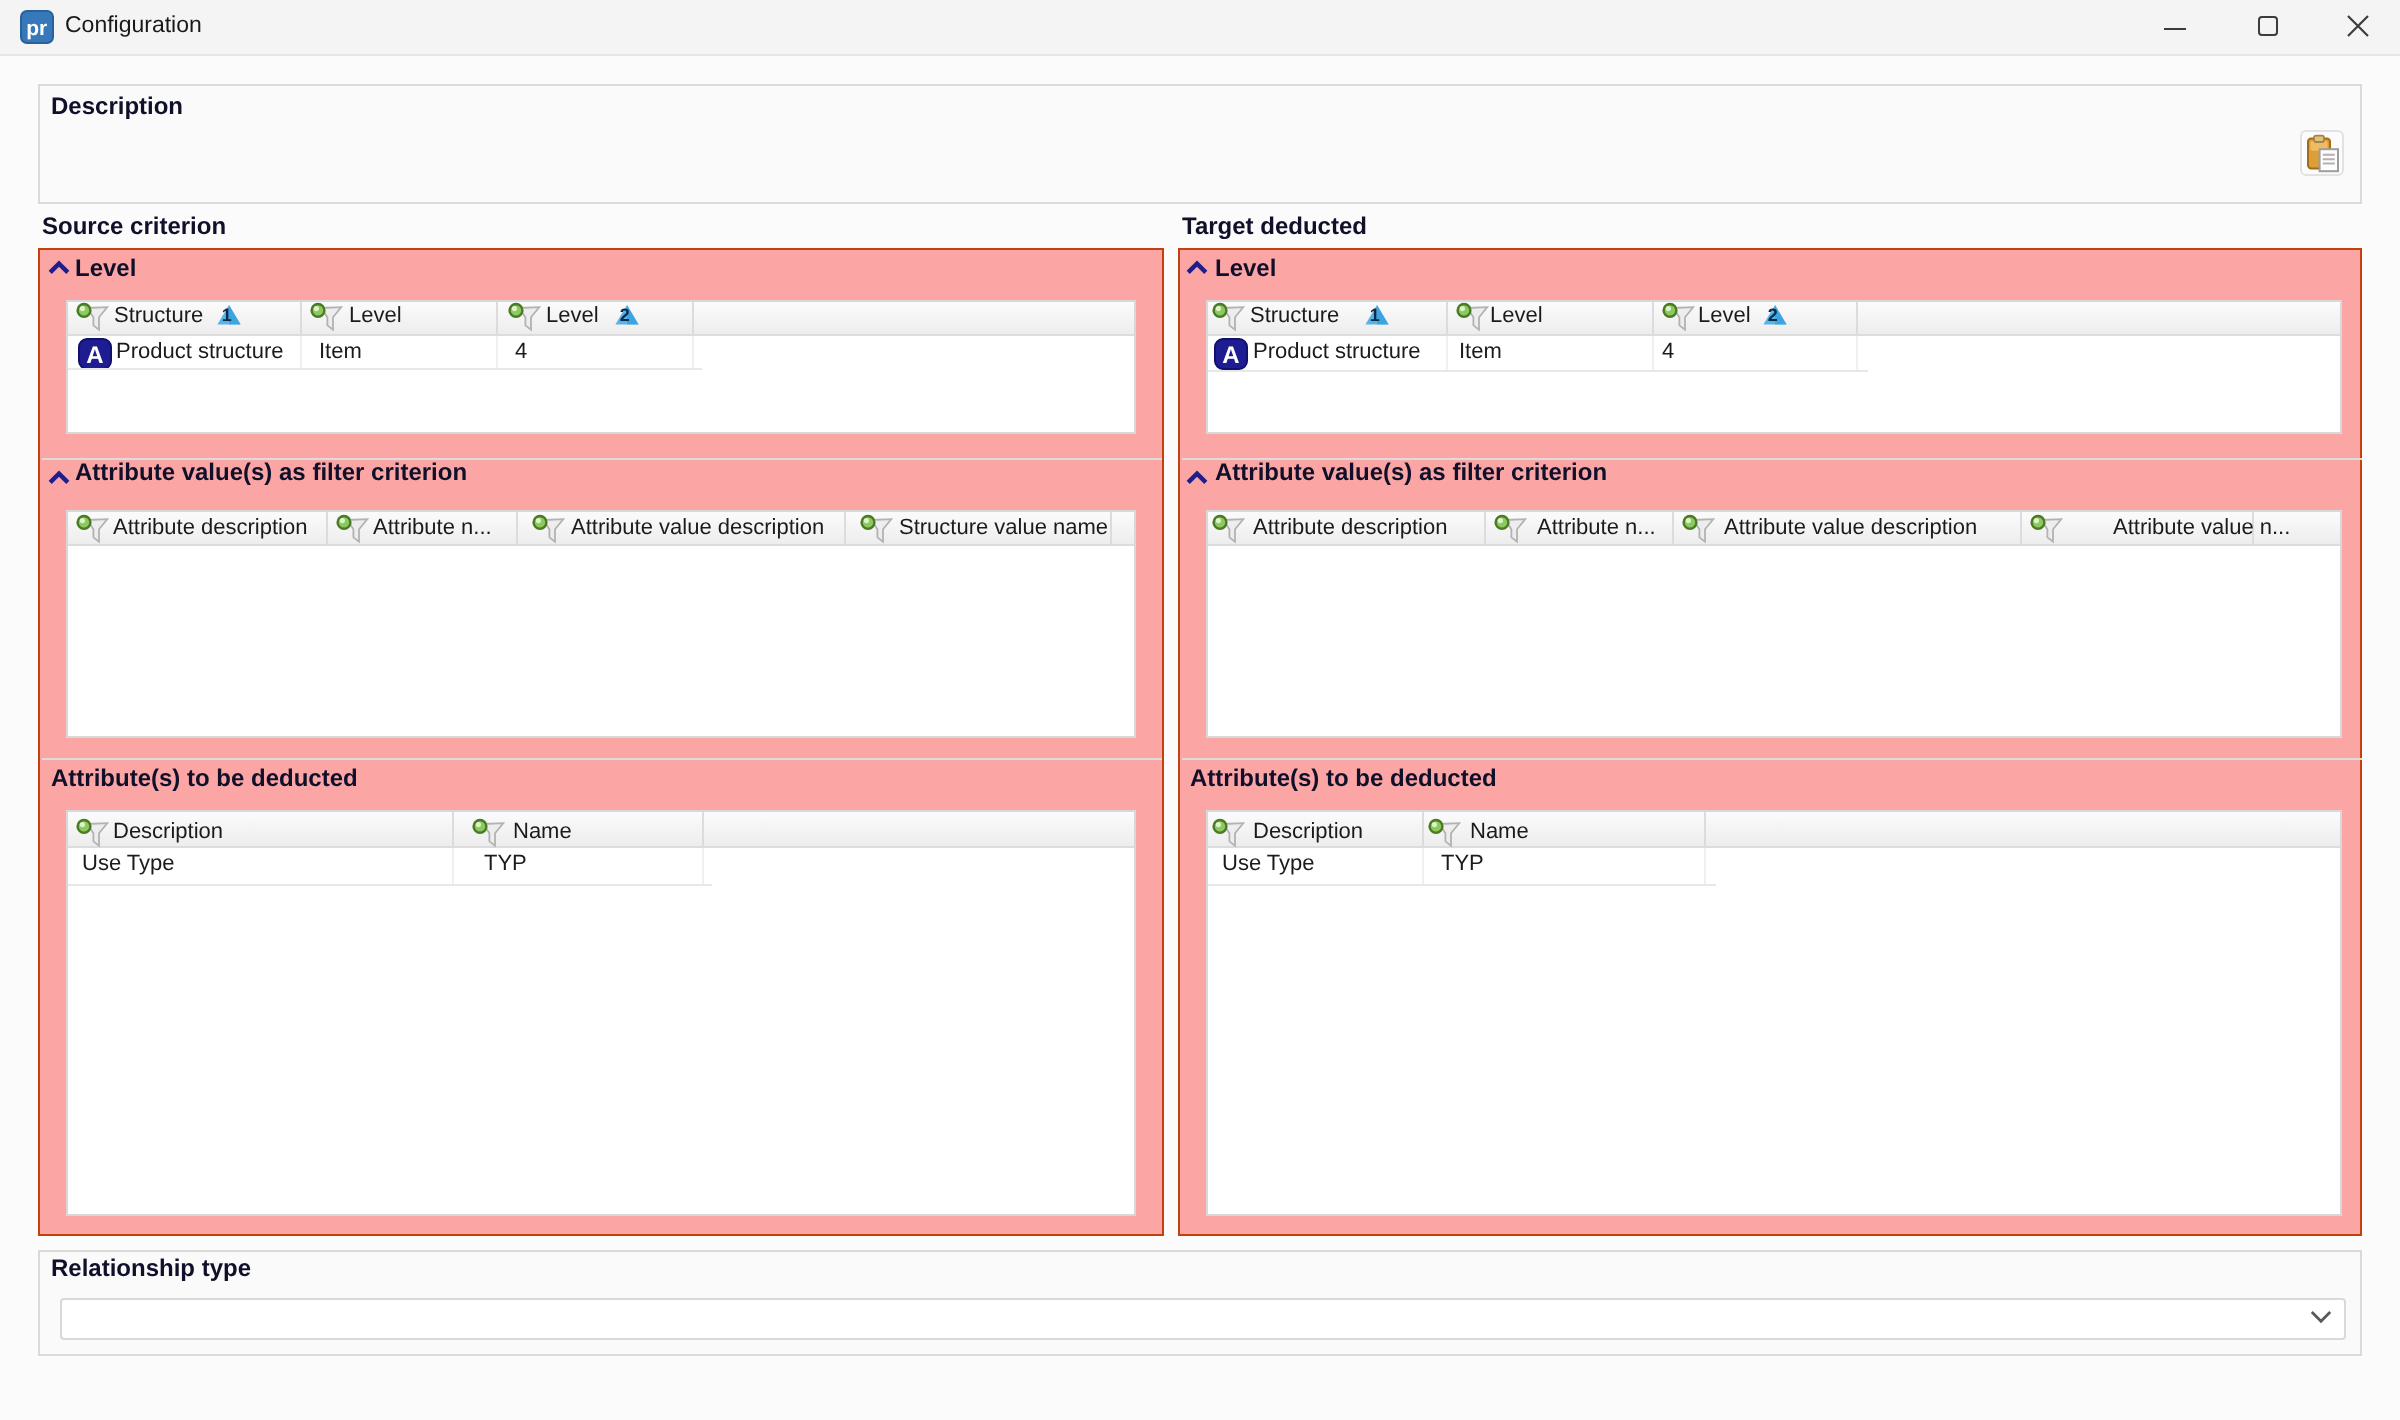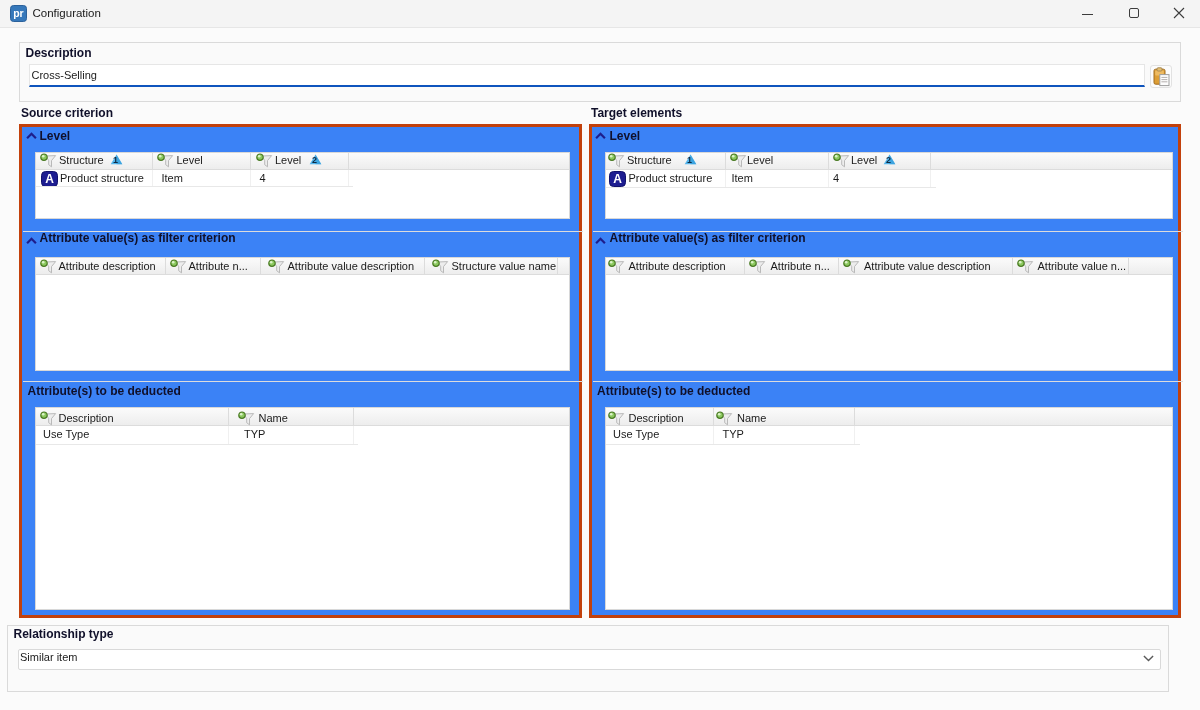--- a/index.html
+++ b/index.html
@@ -1,55 +1,52 @@
 <!DOCTYPE html>
 <html><head><meta charset="utf-8"><style>
 *{margin:0;padding:0;box-sizing:border-box}
 html,body{width:1200px;height:710px;overflow:hidden}
 body{font-family:"Liberation Sans",sans-serif;background:#fbfbfb;position:relative}
 .abs{position:absolute}
 .t{font-size:11px;color:#1b1b1b;line-height:13px;white-space:nowrap}
 .b{font-size:12px;font-weight:bold;color:#10102a;line-height:14px;white-space:nowrap}
 .box{position:absolute;border:1px solid #dadada;background:#fafafa}
-.panel{position:absolute;border:3px solid #c2410c;background:#3b82f6}
+.panel{position:absolute;border:1px solid #c2410c;background:#fca5a5}
 .tbl{position:absolute;background:#fff;border:1px solid #d8d8d8}
 .thead{position:absolute;left:0;top:0;right:0;background:linear-gradient(#fbfbfb,#ededed);border-bottom:1px solid #dcdcdc}
 </style></head><body>
 
 <div class="abs" style="left:0;top:0;width:1200px;height:28px;background:#f4f4f4;border-bottom:1px solid #e6e6e6">
 <svg class="abs" style="left:10px;top:5px" width="17" height="17" viewBox="0 0 17 17">
 <rect x="0.5" y="0.5" width="16" height="16" rx="3" fill="#3678ba" stroke="#2b619b"></rect>
 <text x="8.4" y="12.3" font-family="Liberation Sans, sans-serif" font-size="10.5" font-weight="bold" fill="#fff" text-anchor="middle">pr</text>
 </svg>
 <div class="abs" style="left:32.5px;top:0;height:27px;line-height:27px;font-size:11.5px;color:#191919">Configuration</div>
 <div class="abs" style="left:1081.5px;top:13.5px;width:11px;height:1px;background:#3c3c3c"></div>
 <div class="abs" style="left:1128.5px;top:7.5px;width:10px;height:10px;border:1px solid #3c3c3c;border-radius:2px"></div>
 <svg class="abs" style="left:1172.5px;top:7px" width="12" height="12" viewBox="0 0 12 12">
 <path d="M1 1 L11 11 M11 1 L1 11" stroke="#3c3c3c" stroke-width="1.1"></path>
 </svg>
 </div>
 
 <div class="box" style="left:19px;top:42px;width:1162px;height:59.5px">
 <div class="abs b" style="left:5.5px;top:2.5px">Description</div>
-<div class="abs" style="left:9px;top:21px;width:1116px;height:23px;background:#fff;border:1px solid #e6e6e6;border-bottom:2.5px solid #0e54bd">
-<div class="t" style="padding:4px 0 0 1.5px">Cross-Selling</div>
-    </div>
 <div class="abs" style="left:1130px;top:22px;width:22px;height:23px;background:#fcfcfc;border:1px solid #e2e2e2;border-radius:3px">
 <svg style="position:absolute;left:2px;top:1px" width="17" height="20" viewBox="0 0 17 20">
 <rect x="1" y="2.2" width="11" height="15" rx="1.6" fill="#dd9e35" stroke="#a16b1e" stroke-width="1"></rect>
 <rect x="2.2" y="3.4" width="8.6" height="5" rx="1" fill="#eebb63"></rect>
 <rect x="4" y="0.8" width="5" height="3.2" rx="1" fill="#e6c173" stroke="#a1834e" stroke-width="0.9"></rect>
 <rect x="6.8" y="7.6" width="9.2" height="11" fill="#fdfdfd" stroke="#9d9d9d" stroke-width="1"></rect>
 <path d="M8.4 10.4 H14.4 M8.4 12.6 H14.4 M8.4 14.8 H14.4" stroke="#b5b0ae" stroke-width="1"></path>
 </svg>
     </div>
 </div>
 
 <div class="abs b" style="left:21px;top:105.5px">Source criterion</div>
-<div class="abs b" style="left:591px;top:105.5px">Target elements</div>
+<div class="abs b" style="left:591px;top:105.5px">Target deducted</div>
 <div class="panel" style="left:19px;top:124px;width:563px;height:494px">
 <svg class="abs" style="left:3.5px;top:4.5px" width="11" height="8" viewBox="0 0 11 8">
 <path d="M1.1 6.2 L5.5 1.8 L9.9 6.2" fill="none" stroke="#1e1e8c" stroke-width="2.2"></path>
 </svg>
 <div class="abs b" style="left:17.5px;top:1.5px">Level</div>
 <div class="tbl" style="left:13px;top:24.5px;width:535px;height:67px">
 <div class="thead" style="height:17px"></div>
 <div class="abs" style="left:115.5px;top:0px;width:1px;height:17px;background:#dcdcdc"></div>
 <div class="abs" style="left:115.5px;top:17px;width:1px;height:17px;background:#f0f0f0"></div>
 <div class="abs" style="left:214px;top:0px;width:1px;height:17px;background:#dcdcdc"></div>
@@ -232,21 +229,21 @@
 <path d="M5.6 3.0 L15.6 2.6 L11.5 7.6 L11.5 13.8 L8.7 11.7 L8.7 7.6 Z" fill="#ededed" stroke="#b2b2b2" stroke-width="0.9"></path>
 <circle cx="4.0" cy="4.2" r="3.2" fill="#8cc95f" stroke="#4a7a24" stroke-width="1.2"></circle>
 <circle cx="3.2" cy="3.3" r="1.3" fill="#dcf2c8"></circle>
 </svg>
 <div class="abs t" style="left:258.5px;top:2.5px">Attribute value description</div>
 <svg class="abs" style="left:411.5px;top:1.5px" width="17" height="15" viewBox="0 0 17 15">
 <path d="M5.6 3.0 L15.6 2.6 L11.5 7.6 L11.5 13.8 L8.7 11.7 L8.7 7.6 Z" fill="#ededed" stroke="#b2b2b2" stroke-width="0.9"></path>
 <circle cx="4.0" cy="4.2" r="3.2" fill="#8cc95f" stroke="#4a7a24" stroke-width="1.2"></circle>
 <circle cx="3.2" cy="3.3" r="1.3" fill="#dcf2c8"></circle>
 </svg>
-<div class="abs t" style="left:432px;top:2.5px">Attribute value n...</div>
+<div class="abs t" style="left:453px;top:2.5px">Attribute value n...</div>
 </div>
 <div class="abs" style="left:1px;top:254px;width:590.5px;height:1px;background:#dcdcdc"></div>
 <div class="abs b" style="left:5.5px;top:257px">Attribute(s) to be deducted</div>
 <div class="tbl" style="left:13px;top:280px;width:568px;height:202.5px">
 <div class="thead" style="height:17.5px"></div>
 <div class="abs" style="left:107.5px;top:0px;width:1px;height:17.5px;background:#dcdcdc"></div>
 <div class="abs" style="left:107.5px;top:17.5px;width:1px;height:18px;background:#f0f0f0"></div>
 <div class="abs" style="left:248px;top:0px;width:1px;height:17.5px;background:#dcdcdc"></div>
 <div class="abs" style="left:248px;top:17.5px;width:1px;height:18px;background:#f0f0f0"></div>
 <svg class="abs" style="left:2.5px;top:2.5px" width="17" height="15" viewBox="0 0 17 15">
@@ -260,21 +257,20 @@
 <circle cx="4.0" cy="4.2" r="3.2" fill="#8cc95f" stroke="#4a7a24" stroke-width="1.2"></circle>
 <circle cx="3.2" cy="3.3" r="1.3" fill="#dcf2c8"></circle>
 </svg>
 <div class="abs t" style="left:131.5px;top:4px">Name</div>
 <div class="abs t" style="left:7.5px;top:19.5px">Use Type</div>
 <div class="abs t" style="left:117px;top:19.5px">TYP</div>
 <div class="abs" style="left:0px;top:35.5px;width:254px;height:1px;background:#e8e8e8"></div>
 </div>
 </div>
 
-<div class="box" style="left:7px;top:625px;width:1162px;height:67px">
+<div class="box" style="left:19px;top:625px;width:1162px;height:53px">
 <div class="abs b" style="left:5.5px;top:0.5px">Relationship type</div>
 <div class="abs" style="left:10px;top:23px;width:1142.5px;height:20.5px;background:#fff;border:1px solid #d9d9d9;border-radius:2px">
-<div class="t" style="padding:0.5px 0 0 1px">Similar item</div>
 <svg style="position:absolute;right:5.5px;top:5px" width="11" height="7" viewBox="0 0 11 7">
 <path d="M0.9 1 L5.5 5.6 L10.1 1" fill="none" stroke="#5a5a5a" stroke-width="1.4"></path>
 </svg>
     </div>
 </div>
 
 </body></html>

